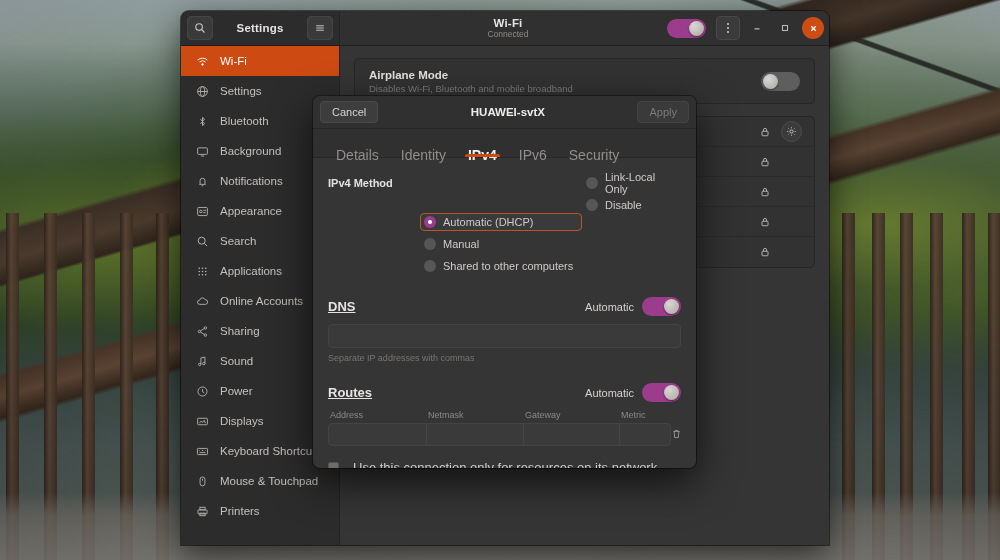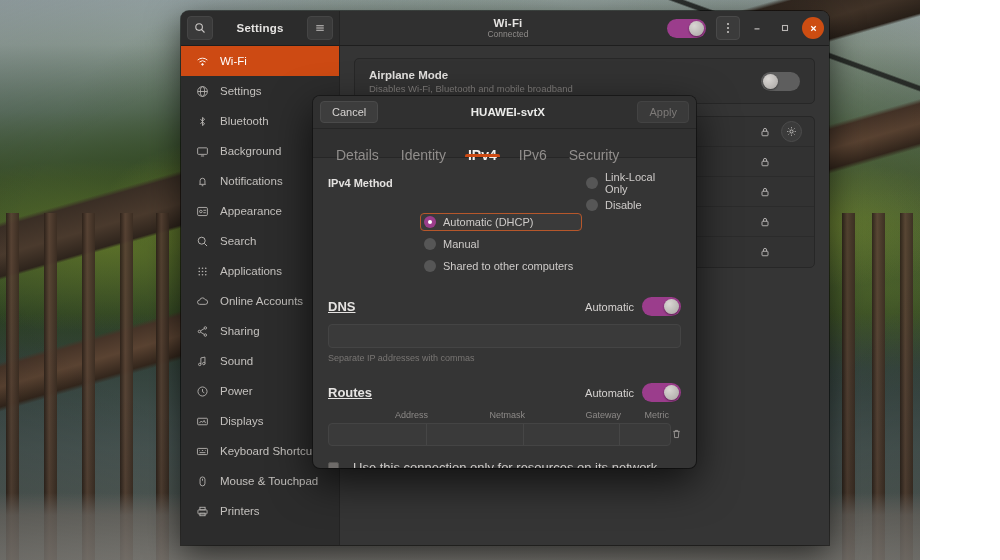--- a/index.html
+++ b/index.html
@@ -5,21 +5,21 @@
   * { box-sizing: border-box; margin: 0; padding: 0; }
   html, body {
     width: 1000px; height: 560px;
     overflow: hidden;
     font-family: "Liberation Sans", sans-serif;
   }
 
   
   #desktop {
     position: relative;
-    width: 920px; height: 560px;
+    width: 1000px; height: 560px;
     background: #2b2f24;
     overflow: hidden;
   }
   .wp-layer { position: absolute; inset: 0; }
 
   
   .wp-sky {
     background:
       linear-gradient(to bottom,
         #b9c6cf 0%, #c6d2da 8%, #aebcc6 14%, #93a5ae 20%, #6f8473 26%,
@@ -286,21 +286,21 @@
   .sect-title { font-size: 13px; font-weight: bold; color: #e6e4e2; flex: 1; text-decoration: underline; }
   .sect-auto { font-size: 11px; color: #d5d2d0; margin-right: 8px; }
 
   .tinput {
     height: 24px; border: 1px solid #444444; border-radius: 4px;
     background: #3a3a3a;
   }
   .hint { font-size: 9px; color: #787573; margin-top: 5px; }
 
   .rt-heads { display: flex; padding: 0 2px; margin-bottom: 3px; }
-  .rt-heads span { font-size: 9px; color: #8c8987; text-align: right; }
+  .rt-heads span { font-size: 9px; color: #8c8987; text-align: left; }
   .rt-grid {
     display: flex; border: 1px solid #444444; border-radius: 4px;
     background: #3a3a3a; height: 23px; overflow: hidden;
   }
   .rt-grid i { border-right: 1px solid #464646; height: 100%; display: block; }
   .rt-grid i:last-child { border-right: none; }
 
   .chk-row { display: flex; align-items: center; gap: 8px; margin-top: 14px; }
   .chkbox {
     width: 11px; height: 11px; flex: 0 0 11px;

